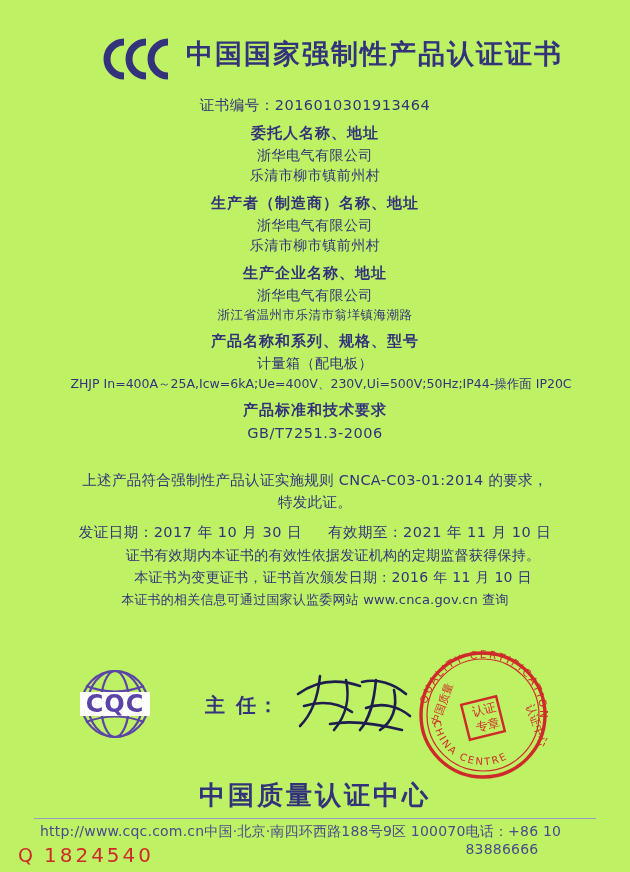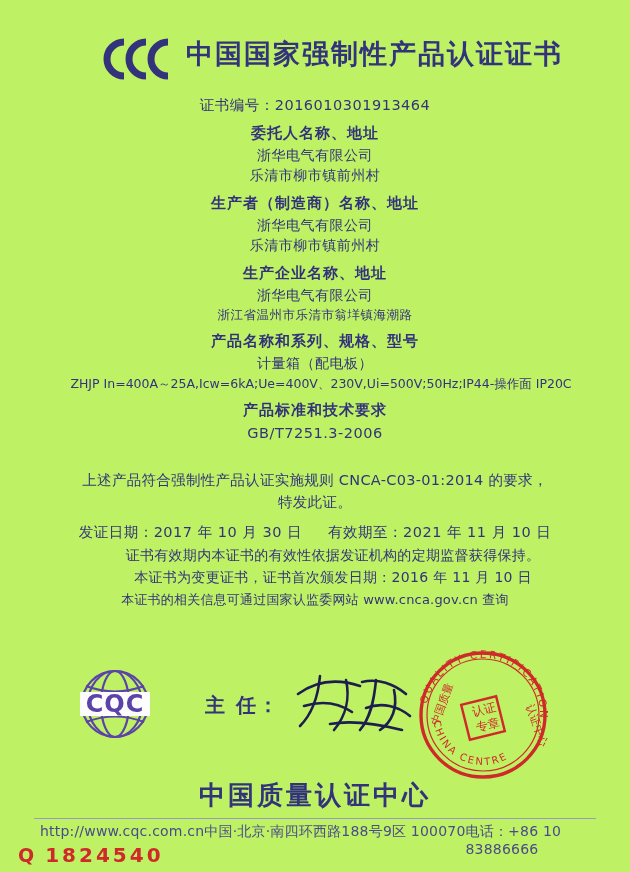--- a/index.html
+++ b/index.html
@@ -195,21 +195,20 @@
   .bottom-bar .mid { flex: 0 0 auto; }
 
   .serial {
     position: absolute;
     left: 18px;
     top: 843px;
     font-size: 20px;
     color: #cf2a2a;
     letter-spacing: 3px;
     font-family: "DejaVu Sans", "Liberation Sans", sans-serif;
-    font-weight: bold;
   }
   .serial .q {
     font-size: 19px;
     margin-right: 8px;
   }
 </style>
 </head>
 <body>
 
 <div class="page">

